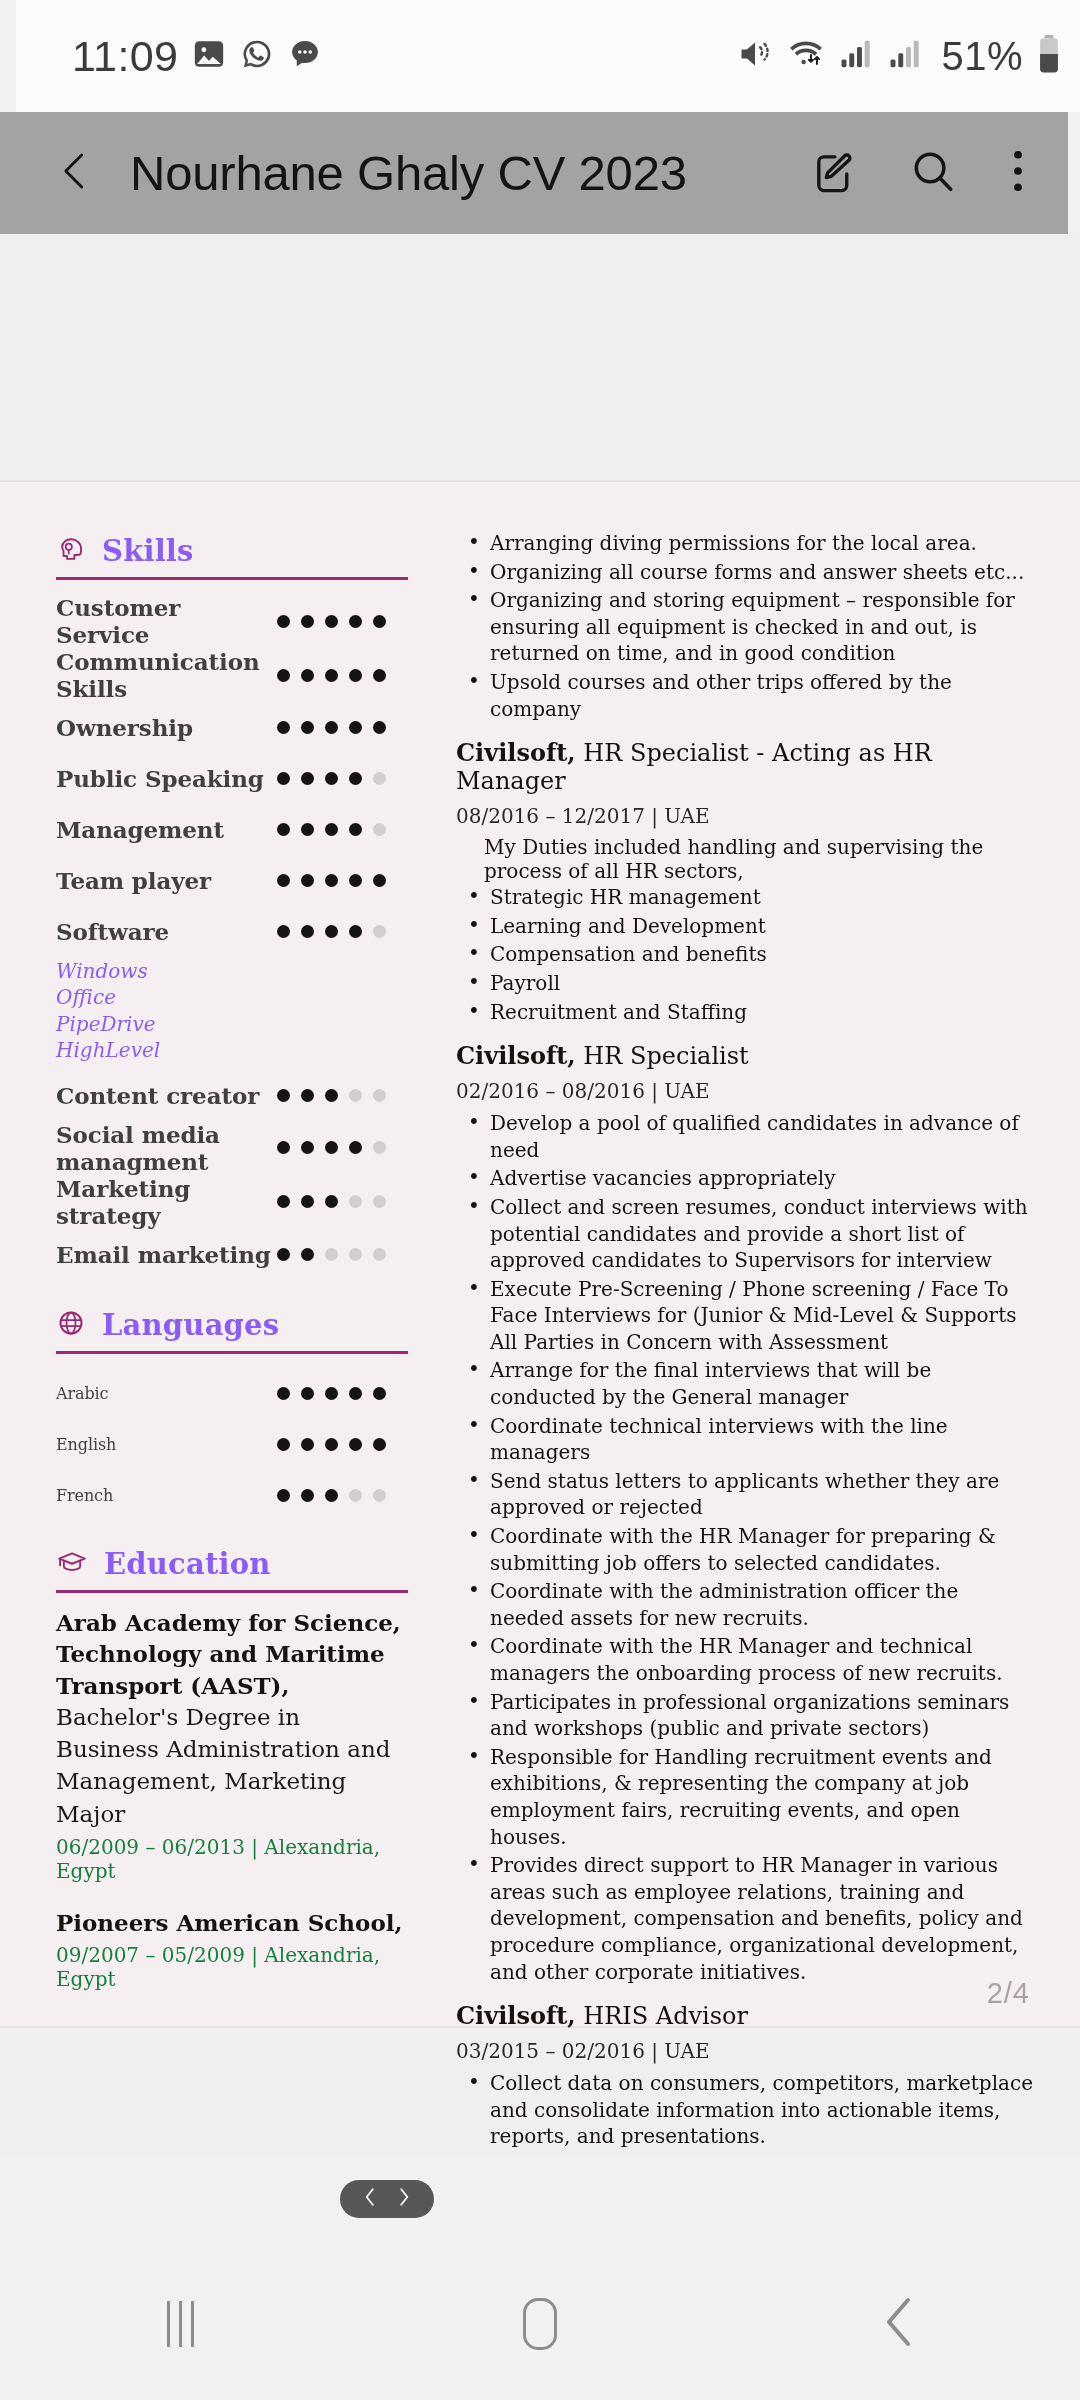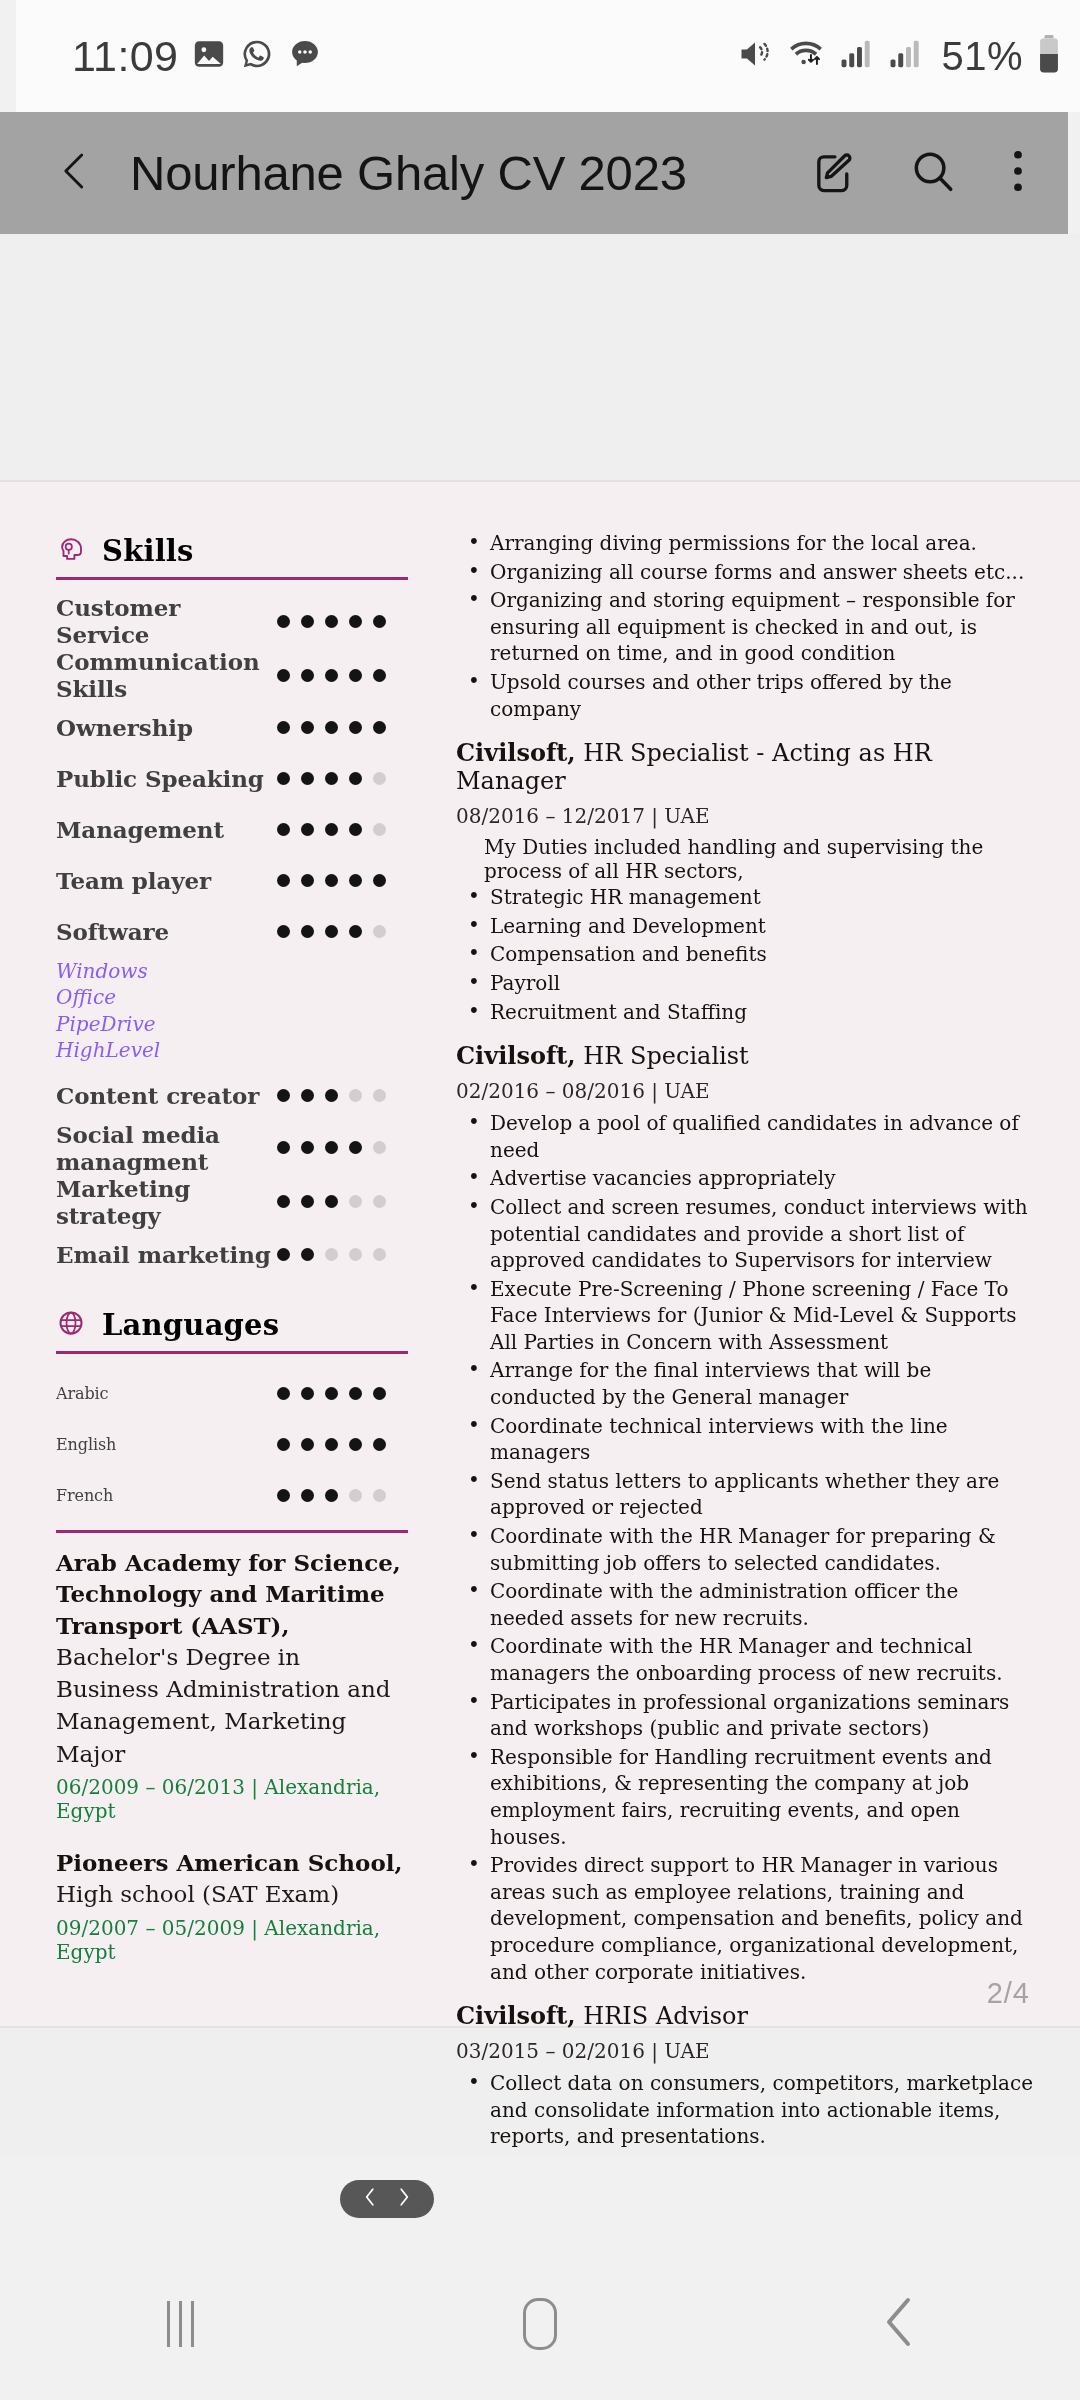--- a/index.html
+++ b/index.html
@@ -46,21 +46,21 @@
     padding: 46px 44px 0 56px;
   }
   .cols { display: flex; gap: 0; }
   .col-left { width: 352px; flex: 0 0 352px; }
   .col-right { flex: 1; padding-left: 48px; padding-top: 2px;}
 
   
   .sec-head { display: flex; align-items: center; gap: 16px; margin-top: 6px; }
   .sec-title {
     font-family: "DejaVu Serif", "Liberation Serif", serif;
-    font-weight: bold; font-size: 29px; color: #000000; letter-spacing: .2px;
+    font-weight: bold; font-size: 29px; color: #8b5cf6; letter-spacing: .2px;
   }
   .sec-rule { height: 3px; background: #9b2a72; margin: 9px 0 14px 0; }
 
   
   .srow {
     display: flex; align-items: center; justify-content: space-between;
     min-height: 51px;
   }
   .srow .lbl {
     font-family: "DejaVu Serif", "Liberation Serif", serif;
@@ -424,29 +424,38 @@
                 <span class="dots">
                   <i class="dot"></i>
                   <i class="dot"></i>
                   <i class="dot"></i>
                   <i class="dot off"></i>
                   <i class="dot off"></i>
                 </span>
               </div>
           </div>
 
+          <div class="sec-head" style="margin-top:26px">
+            <span class="ic">
+              <svg width="32" height="30" viewBox="0 0 26 24">
+                  <path d="M13 5L2.6 9.2 13 13.4l10.4-4.2z" stroke="#9b2a72" stroke-width="1.6" fill="none" stroke-linejoin="round"></path>
+                  <path d="M6.4 11v4.6c0 1.6 3 2.9 6.6 2.9s6.6-1.3 6.6-2.9V11" stroke="#9b2a72" stroke-width="1.5" fill="none" stroke-linecap="round"></path>
+                  <path d="M3.3 9.6v5.2" stroke="#9b2a72" stroke-width="1.5" fill="none" stroke-linecap="round"></path>
+                </svg>
+            </span>
+            <span class="sec-title">Education</span>
+          </div>
           <div class="sec-rule"></div>
           <div class="edu-block">
             <div class="edu-org">Arab Academy for Science, Technology and Maritime Transport (AAST),</div>
             <div class="edu-deg">Bachelor's Degree in Business Administration and Management, Marketing Major</div>
             <div class="edu-meta">06/2009 – 06/2013 | Alexandria, Egypt</div>
           </div>
           <div class="edu-block" style="margin-top:24px">
             <div class="edu-org">Pioneers American School,</div>
-            <div class="edu-deg">High school (SAT Exam)</div>
             <div class="edu-meta">09/2007 – 05/2009 | Alexandria, Egypt</div>
           </div>
         </div>
 
         <div class="col-right">
 
           <ul class="rbullets">
             <li>Arranging diving permissions for the local area.</li>
             <li>Organizing all course forms and answer sheets etc...</li>
             <li>Organizing and storing equipment – responsible for ensuring all equipment is checked in and out, is returned on time, and in good condition</li>

